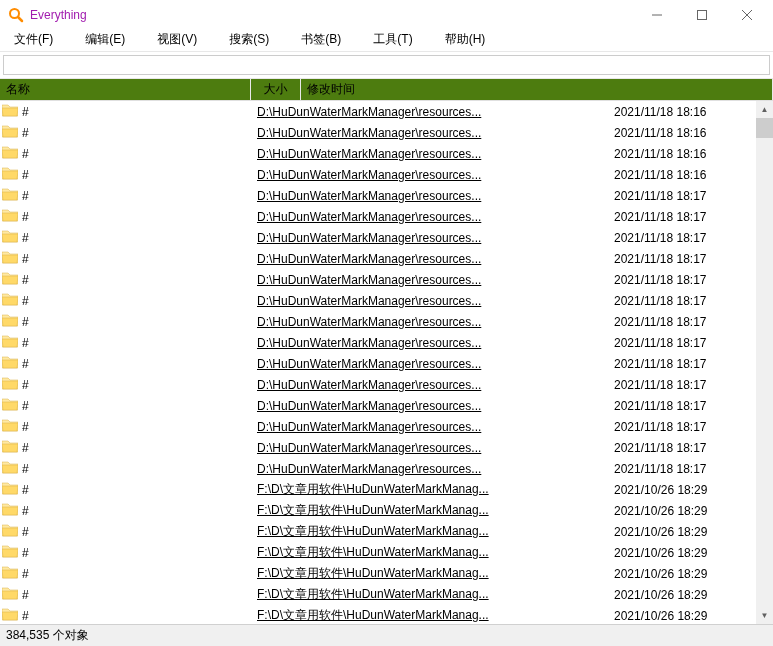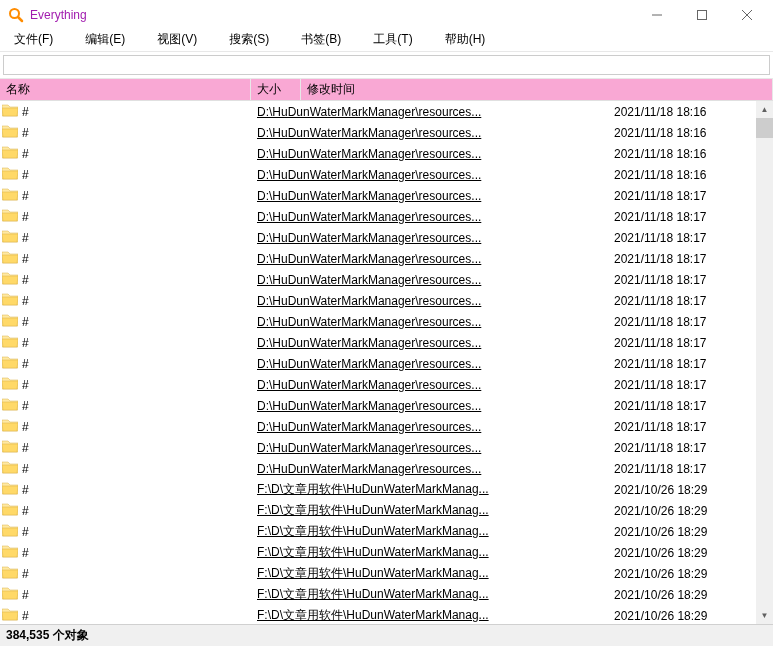--- a/index.html
+++ b/index.html
@@ -6,39 +6,39 @@
 body { width: 773px; height: 646px; background: #fff; display: flex; flex-direction: column; font-size: 12px; color: #000; overflow: hidden; }
 .titlebar { height: 30px; display: flex; align-items: center; padding: 0 4px 0 8px; background: #fff; }
 .app-icon { width: 16px; height: 16px; margin-right: 6px; display: flex; align-items: center; justify-content: center; }
 .title { color: #a21caf; font-size: 12px; flex: 1; }
 .win-controls { display: flex; }
 .win-btn { width: 45px; height: 30px; display: flex; align-items: center; justify-content: center; color: #666; cursor: pointer; }
 .menubar { height: 22px; display: flex; align-items: flex-end; padding: 0 6px; background: #fff; border-bottom: 1px solid #e8e8e8; gap: 16px; }
 .menu-item { padding: 3px 8px; cursor: pointer; font-size: 12px; }
 .search-area { padding: 3px; border-bottom: 1px solid #e8e8e8; }
 .search-input { width: 100%; height: 20px; border: 1px solid #ccc; padding: 1px 4px; font-size: 12px; outline: none; }
-.headers { height: 22px; display: flex; align-items: stretch; border-bottom: 1px solid #e0e0e0; background: #f9a8d4; }
+.headers { height: 22px; display: flex; align-items: stretch; border-bottom: 1px solid #e0e0e0; background: #4d7c0f; }
 .hdr { display: flex; align-items: center; padding: 0 6px; font-size: 12px; border-right: 1px solid #e8e8e8; cursor: pointer; position: relative; }
 .hdr-name { width: 251px; }
 .hdr-path { width: 307px; }
-.hdr-size { width: 50px; justify-content: flex-start; }
+.hdr-size { width: 50px; justify-content: center; }
 .hdr-date { flex: 1; }
 .list-area { flex: 1; display: flex; overflow: hidden; }
 .list { flex: 1; overflow-y: hidden; }
 .row { height: 21px; display: flex; align-items: center; padding: 0; white-space: nowrap; }
 .cell-name { width: 251px; display: flex; align-items: center; padding-left: 2px; }
 .cell-path { width: 307px; padding: 0 6px; overflow: hidden; text-overflow: ellipsis; text-decoration: underline; }
 .cell-size { width: 50px; text-align: right; padding: 0 6px; }
 .cell-date { flex: 1; padding: 0 6px; }
 .folder-icon { width: 16px; height: 14px; margin-right: 4px; flex-shrink: 0; }
 .scrollbar { width: 17px; background: #f0f0f0; display: flex; flex-direction: column; }
 .sb-btn { height: 17px; background: #f0f0f0; display: flex; align-items: center; justify-content: center; color: #606060; cursor: pointer; font-size: 8px; }
 .sb-track { flex: 1; position: relative; }
 .sb-thumb { position: absolute; top: 0; left: 0; right: 0; height: 20px; background: #cdcdcd; }
-.statusbar { height: 22px; background: #f0f0f0; border-top: 1px solid #d0d0d0; display: flex; align-items: center; padding: 0 6px; font-size: 12px; font-weight: bold; }
+.statusbar { height: 22px; background: #f0f0f0; border-top: 1px solid #d0d0d0; display: flex; align-items: center; padding: 0 6px; font-size: 12px; }
 </style>
 </head>
 <body>
 
 <div class="titlebar">
   <span class="app-icon">
     <svg width="16" height="16" viewBox="0 0 16 16">
         <circle cx="6.5" cy="6.5" r="4.5" fill="none" stroke="#ff8c00" stroke-width="2"></circle>
         <line x1="10" y1="10" x2="14" y2="14" stroke="#ff8c00" stroke-width="2.5" stroke-linecap="round"></line>
       </svg>

